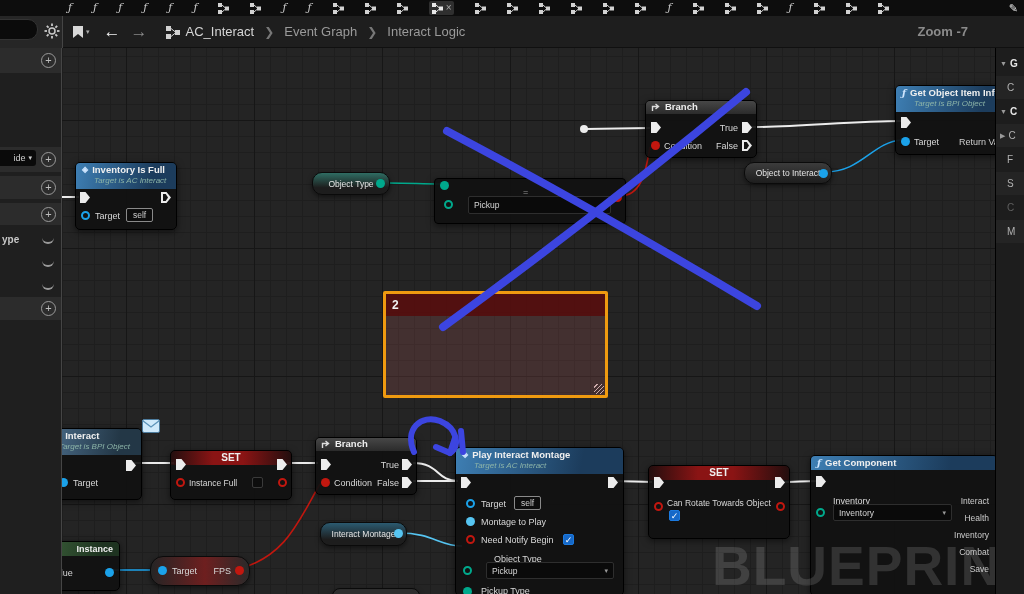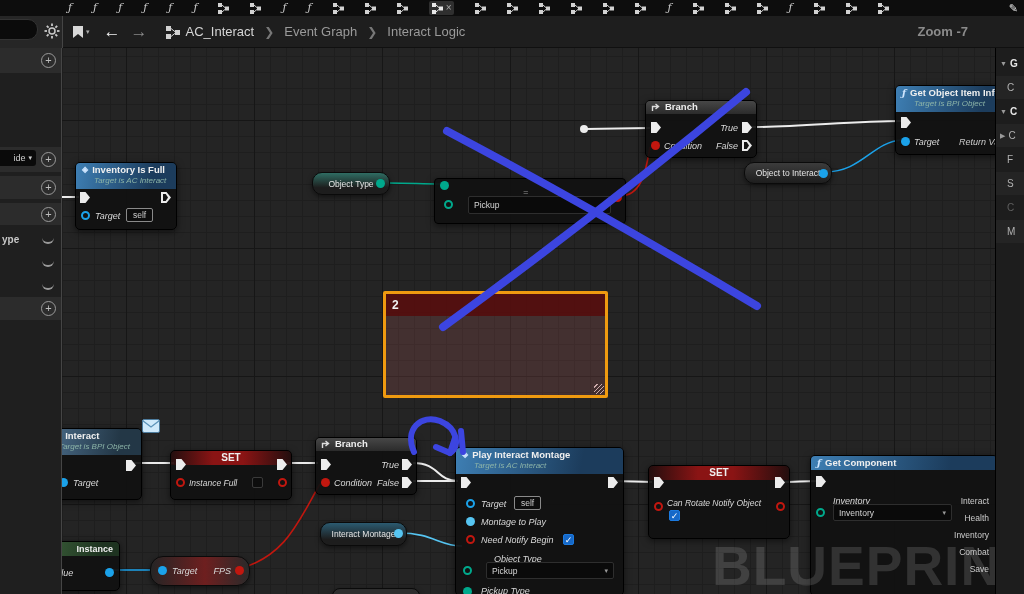--- a/index.html
+++ b/index.html
@@ -60,21 +60,21 @@
   .h-gray{background:linear-gradient(180deg,#474747,#2b2b2b);}
   .h-red{background:linear-gradient(90deg,rgba(60,8,8,.4),#8a1414 35%,#8a1414 60%,rgba(60,8,8,.4));}
   .h-green{background:linear-gradient(100deg,#41693f,#1e3320 80%);}
   .pill{position:absolute;border-radius:10px;border:1px solid #0a0a0a;box-shadow:0 2px 5px rgba(0,0,0,.5);display:flex;align-items:center;justify-content:center;font-size:8.5px;color:#e4e4e4;z-index:10;}
   .pexec{width:10px;height:11px;clip-path:polygon(0 0,55% 0,100% 50%,55% 100%,0 100%);background:#ececec;position:absolute;}
   .pexec.hollow::after{content:"";position:absolute;left:2px;top:2px;right:3px;bottom:2px;clip-path:polygon(0 0,55% 0,100% 50%,55% 100%,0 100%);background:#141414;}
   .pround{position:absolute;border-radius:50%;box-sizing:border-box;}
   .pround.filled{width:9px;height:9px;background:currentColor;}
   .pround.hollow{width:9px;height:9px;border:2.5px solid currentColor;background:transparent;}
   .c-obj{color:var(--object);} .c-bool{color:var(--bool);} .c-enum{color:var(--enum);} .c-soft{color:var(--softobj);}
-  .plabel{position:absolute;color:#d8d8d8;font-size:9px;white-space:nowrap;font-style:italic;}
+  .plabel{position:absolute;color:#d8d8d8;font-size:9px;white-space:nowrap;}
   .selfbox{position:absolute;border:1px solid #8a8a8a;background:#0d0d0d;color:#ccc;font-size:8.5px;padding:0 6px;border-radius:2px;line-height:12px;}
   .dd{position:absolute;background:#0a0a0a;border:1px solid #2e2e2e;border-radius:2px;color:#d6d6d6;font-size:8.5px;display:flex;align-items:center;justify-content:space-between;padding:0 5px;box-sizing:border-box;}
   .dd .car{color:#9a9a9a;font-size:7px;}
   .chk{position:absolute;width:11px;height:11px;background:#0d0d0d;border:1px solid #3a3a3a;border-radius:2px;box-sizing:border-box;}
   .chk.on{background:#1668c8;border-color:#1b7ae0;color:#fff;font-size:9px;line-height:10px;text-align:center;}
   
   #comment{position:absolute;left:383px;top:291px;width:225px;height:107px;border:3px solid var(--comment_border);border-radius:2px;z-index:4;box-sizing:border-box;background:rgba(140,75,75,0.30);}
   #comment .chead{height:22px;background:#540c0cdd;display:flex;align-items:center;padding-left:6px;font-weight:bold;font-size:12px;color:#f0f0f0;}
   #comment .grip{position:absolute;right:1px;bottom:1px;width:10px;height:10px;background:repeating-linear-gradient(135deg,transparent,transparent 2px,#caa 2px,#caa 3px);}
   
@@ -258,21 +258,21 @@
     </div>
     <span class="pround filled c-enum" style="left:7px;top:139px;"></span>
     <span class="plabel" style="left:25px;top:138px;">Pickup Type</span>
   </div>
 
   <div class="node" style="left:648px;top:465px;width:140px;height:72px;">
     <div class="nhead h-red" style="text-align:center;padding:2px 0;"><span style="font-weight:bold;font-size:10px;color:#efefef;">SET</span></div>
     <span class="pexec" style="left:5px;top:11px;"></span>
     <span class="pexec" style="right:4px;top:11px;"></span>
     <span class="pround hollow c-bool" style="left:5px;top:36px;"></span>
-    <span class="plabel" style="left:18px;top:32px;font-size:8.5px;">Can Rotate Notify Object</span>
+    <span class="plabel" style="left:18px;top:32px;font-size:8.5px;">Can Rotate Towards Object</span>
     <span class="chk on" style="left:20px;top:44px;"><span>✓</span></span>
     <span class="pround hollow c-bool" style="right:4px;top:36px;"></span>
   </div>
 
   <div class="node" style="left:810px;top:455px;width:186px;height:139px;">
     <div class="nhead h-blue" style="padding:2px 6px;">
       <div class="t">
           <span style="font-style:italic;color:#cfe6ff;font-family:'DejaVu Serif',serif;">ƒ</span>
           <span>Get Component</span>
         </div>

